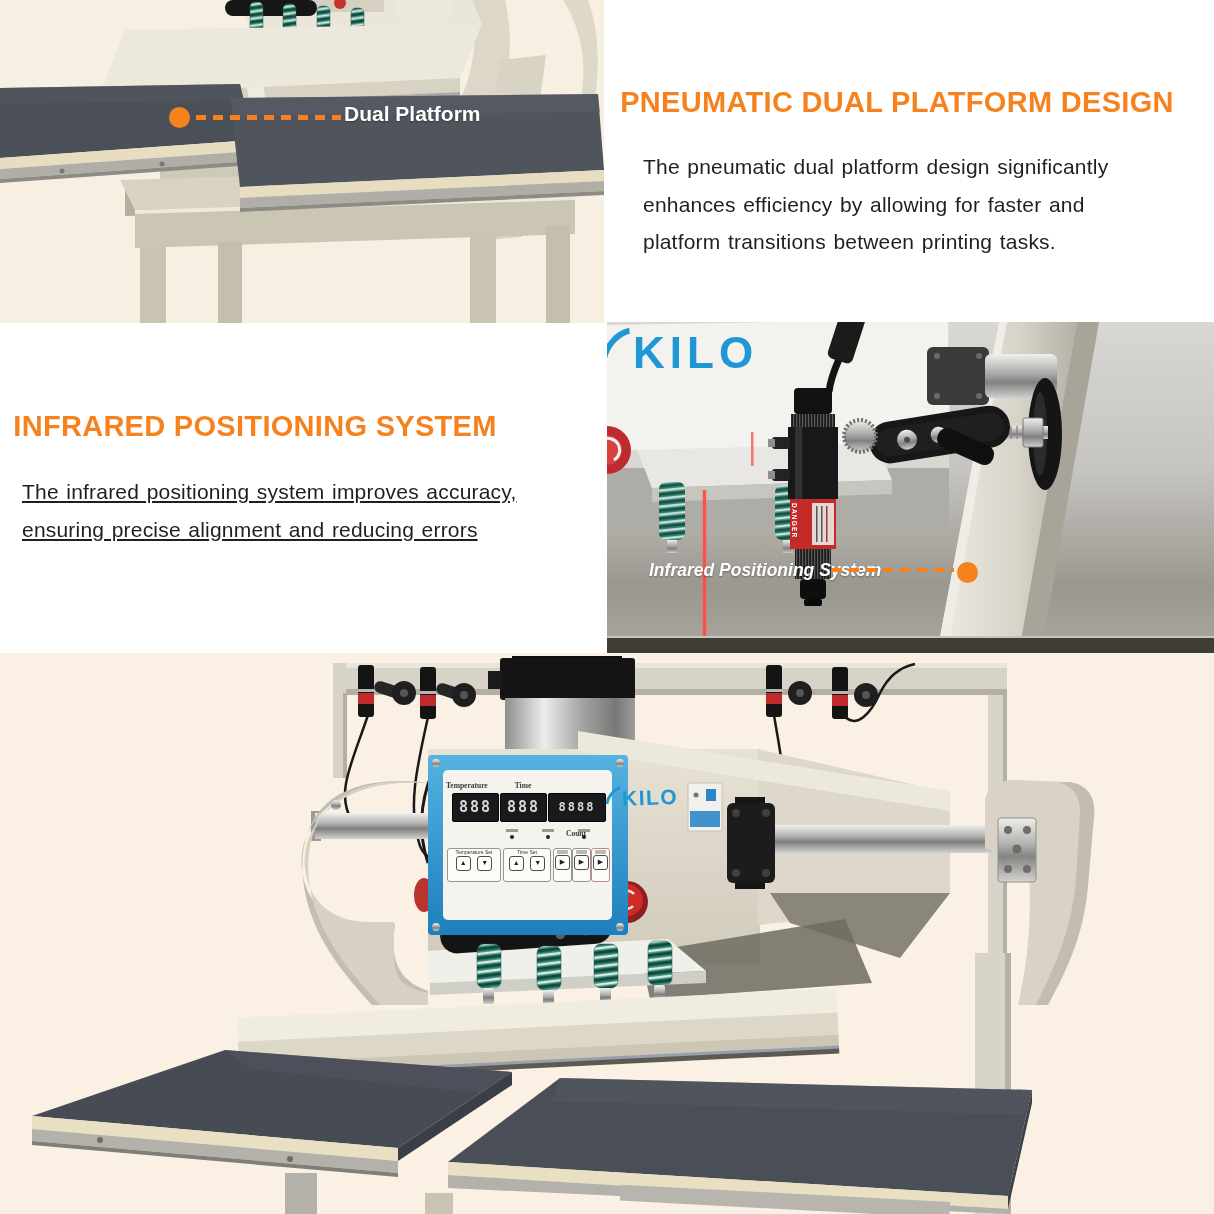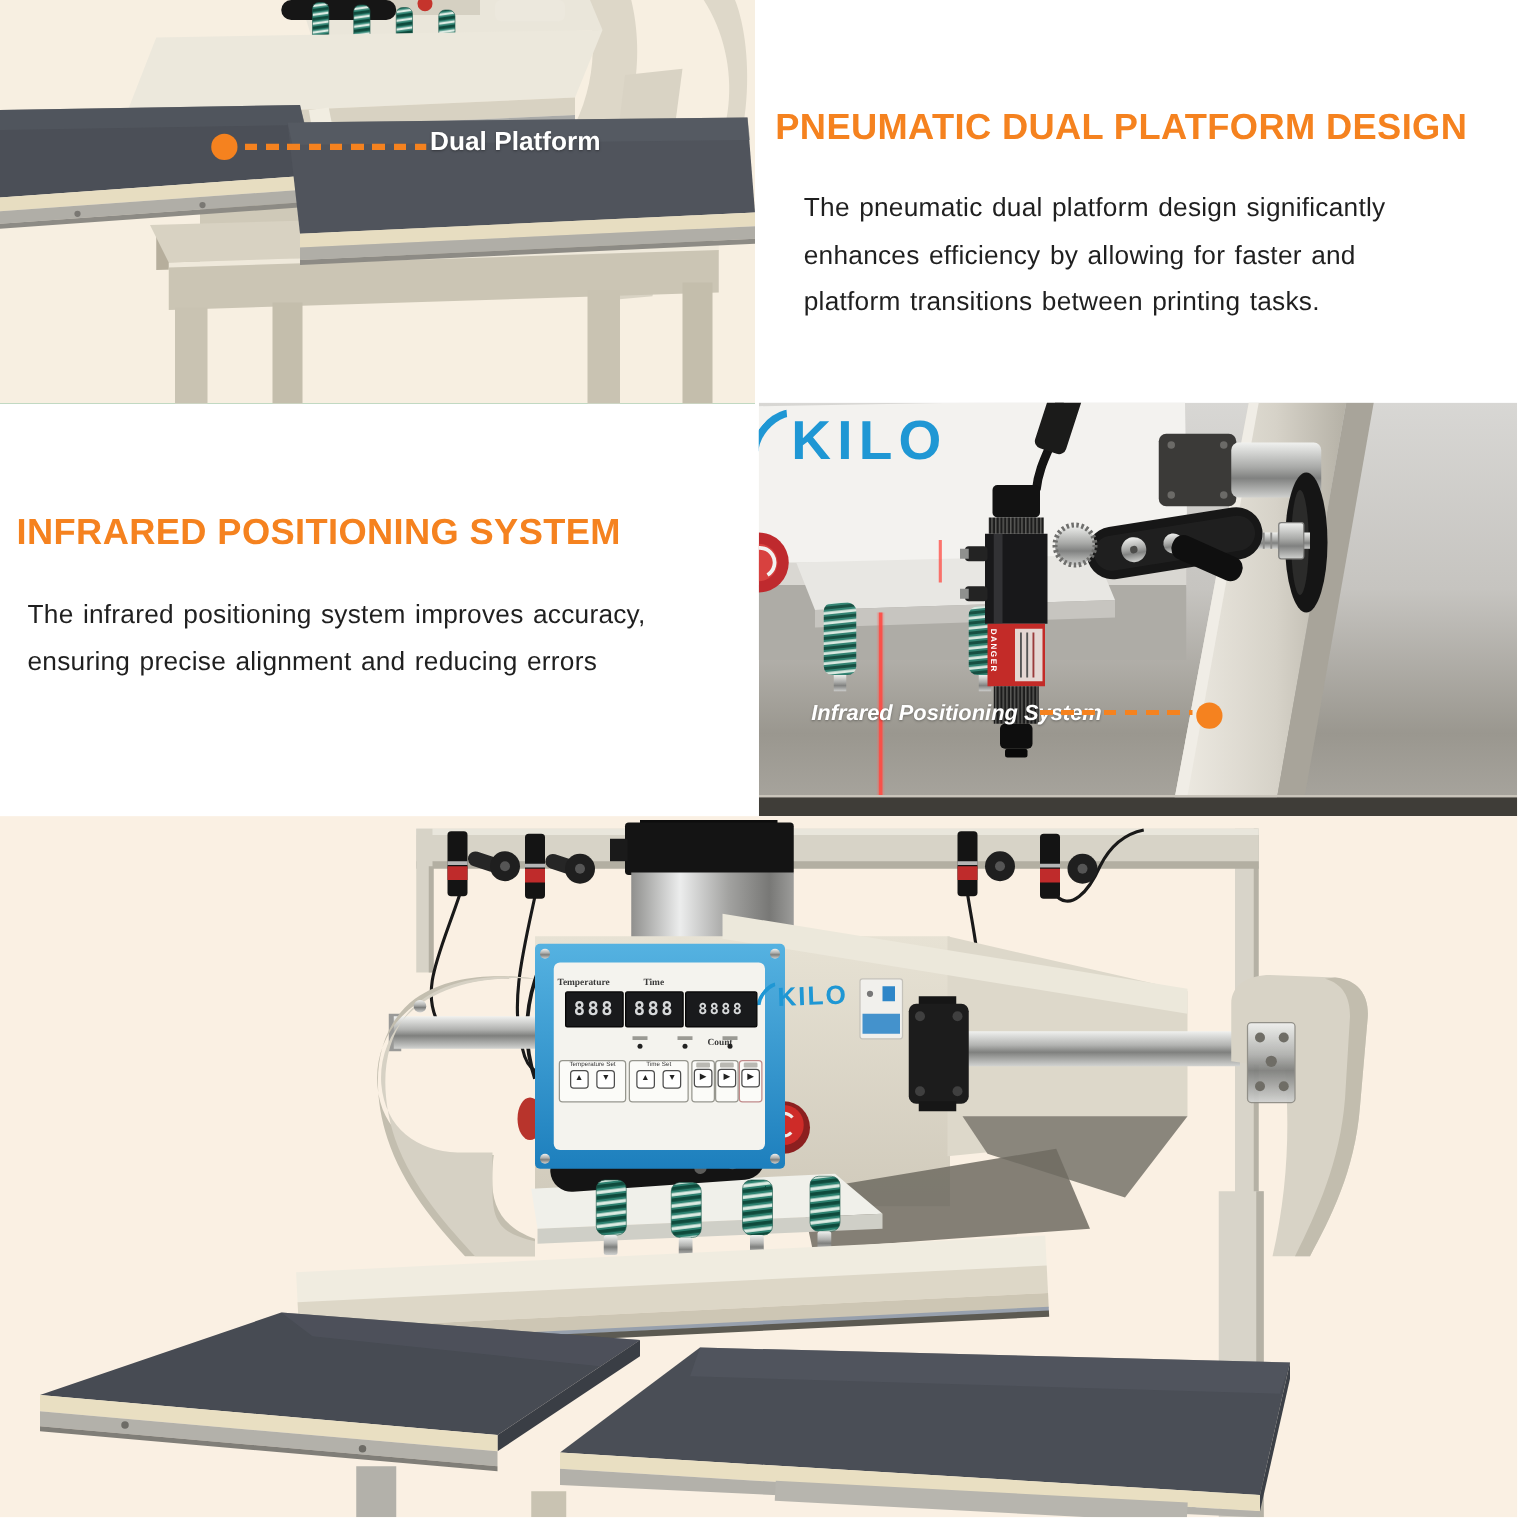--- a/index.html
+++ b/index.html
@@ -22,21 +22,21 @@
   .pbtn-label{font-size:5px;line-height:7px;color:#333;white-space:nowrap;overflow:hidden;}
   .pbtn{display:inline-block;width:13px;height:13px;line-height:12px;background:#fff;border:1px solid #4d4d4d;
         border-radius:3px;font-size:7px;color:#222;text-align:center;vertical-align:top;margin:0 1px;}
   .mini-label{display:block;height:4px;margin:1px 3px;background:#b9b8b2;border-radius:1px;}
 </style>
 </head>
 <body>
 
 <div id="canvas">
 
-  <div class="sec" style="left:0;top:0;width:604px;height:323px;background:#15803d;">
+  <div class="sec" style="left:0;top:0;width:604px;height:323px;background:#b91c1c;">
     <svg width="604" height="323" viewBox="0 0 604 323">
       <defs>
         <pattern id="pa-spring" width="10" height="7" patternUnits="userSpaceOnUse" patternTransform="rotate(-8)">
           <rect width="10" height="7" fill="#2d8170"></rect>
           <rect width="10" height="2.2" fill="#0f4a3c"></rect>
           <rect y="3.6" width="10" height="2" fill="#dcebe3"></rect>
         </pattern>
         <linearGradient id="pa-silver" x1="0" y1="0" x2="0" y2="1">
           <stop offset="0" stop-color="#eceded"></stop>
             <stop offset=".5" stop-color="#a7a8a6"></stop>
@@ -121,21 +121,21 @@
     <div class="a feature-title" style="left:0;top:86px;width:586px;">PNEUMATIC DUAL PLATFORM DESIGN</div>
     <div class="a feature-body" style="left:39px;top:148px;width:560px;">
       <div>The pneumatic dual platform design significantly</div>
       <div>enhances efficiency by allowing for faster and</div>
       <div>platform transitions between printing tasks.</div>
     </div>
   </div>
 
   <div class="sec" style="left:0;top:323px;width:604px;height:330px;background:#ffffff;">
     <div class="a feature-title" style="left:0;top:87px;width:510px;">INFRARED POSITIONING SYSTEM</div>
-    <div class="a feature-body" style="left:22px;top:150px;width:560px;">
+    <div class="a feature-body" style="left:22px;top:150px;width:560px;text-decoration:underline;">
       <div>The infrared positioning system improves accuracy,</div>
       <div>ensuring precise alignment and reducing errors</div>
     </div>
   </div>
 
   <div class="sec" style="left:607px;top:322px;width:607px;height:331px;">
     <svg width="607" height="331" viewBox="0 0 607 331">
       <defs>
         <linearGradient id="pd-bg" x1="0" y1="0" x2="0" y2="1">
           <stop offset="0" stop-color="#d8d7d4"></stop>

